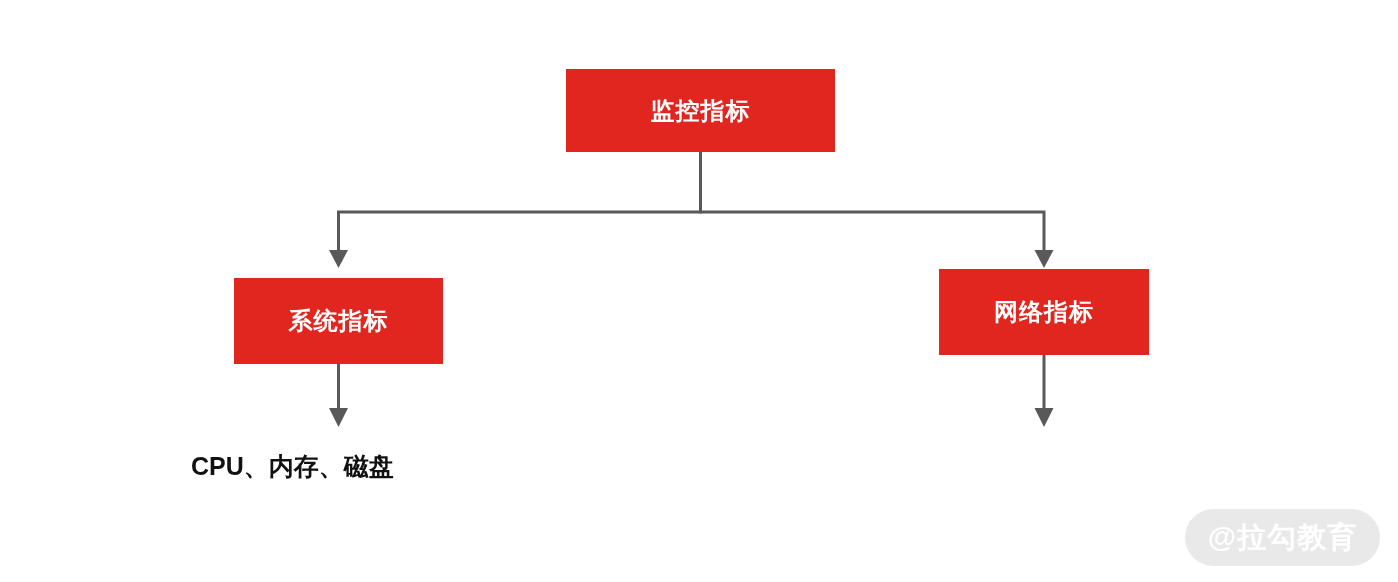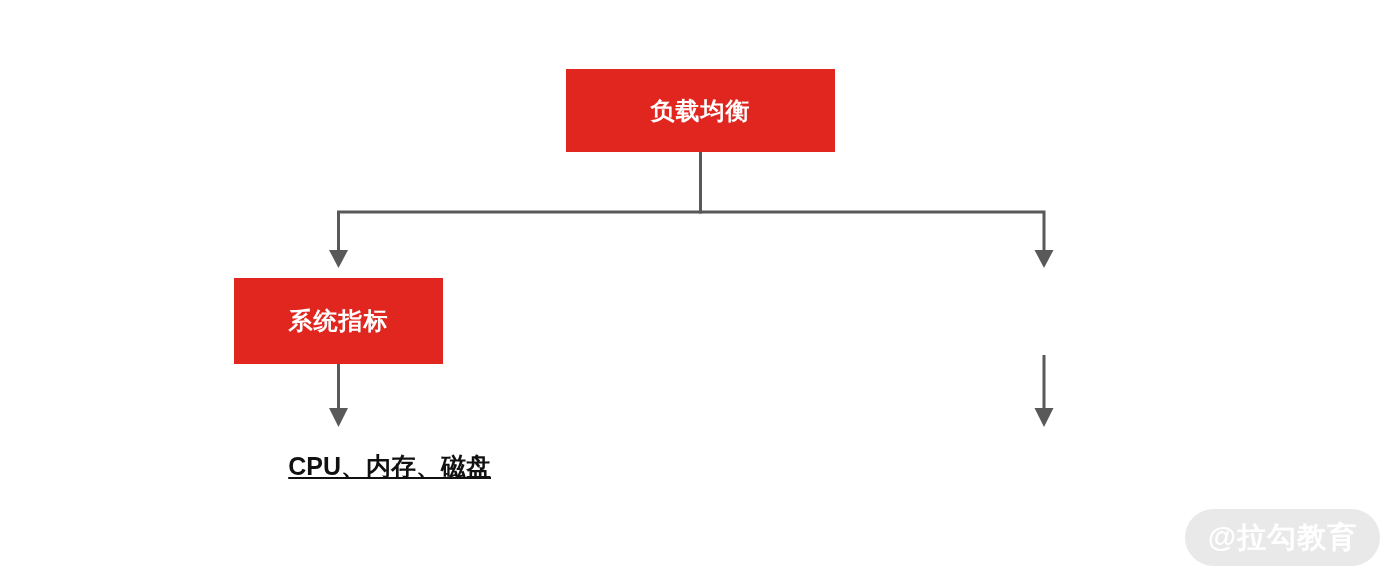--- a/index.html
+++ b/index.html
@@ -41,23 +41,22 @@
     letter-spacing: 1px;
   }
   .node-root  { left: 566px; top: 69px;  width: 269px; height: 83px; }
   .node-left  { left: 234px; top: 269px; width: 209px; height: 86px; margin-top: 9px; }
   .node-right { left: 939px; top: 269px; width: 210px; height: 86px; }
   .leaf {
     position: absolute;
     color: #111111;
     font-size: 25px;
     font-weight: 600;
-    text-align: right;
+    text-align: left;
     line-height: 29px;
-    text-decoration: underline;
   }
   .leaf-left  { left: 191px; top: 452px; width: 300px; }
   .leaf-right { left: 870px; top: 438px; width: 344px; }
   .watermark {
     position: absolute;
     left: 1185px; top: 509px;
     width: 195px; height: 57px;
     background: #e9e9e9;
     border-radius: 28.5px;
     color: #ffffff;
@@ -82,27 +81,30 @@
     <polygon points="329,250 348,250 338.5,268"></polygon>
     <polygon points="1034.5,250 1053.5,250 1044,268"></polygon>
 
     <path d="M338.5 355 V 410"></path>
     <polygon points="329,408 348,408 338.5,427"></polygon>
     <path d="M1044 355 V 410"></path>
     <polygon points="1034.5,408 1053.5,408 1044,427"></polygon>
   </svg>
 
   <div class="node node-root">
-    <span>负载均衡</span>
+    <span>监控指标</span>
   </div>
 
   <div class="node node-left">
     <span>系统指标</span>
   </div>
 
+  <div class="node node-right">
+    <span>网络指标</span>
+  </div>
 
   <div class="leaf leaf-left">
     <div>CPU、内存、磁盘</div>
   </div>
 
   <div class="leaf leaf-right">
   </div>
 
   <div class="watermark">
     <span>@拉勾教育</span>

